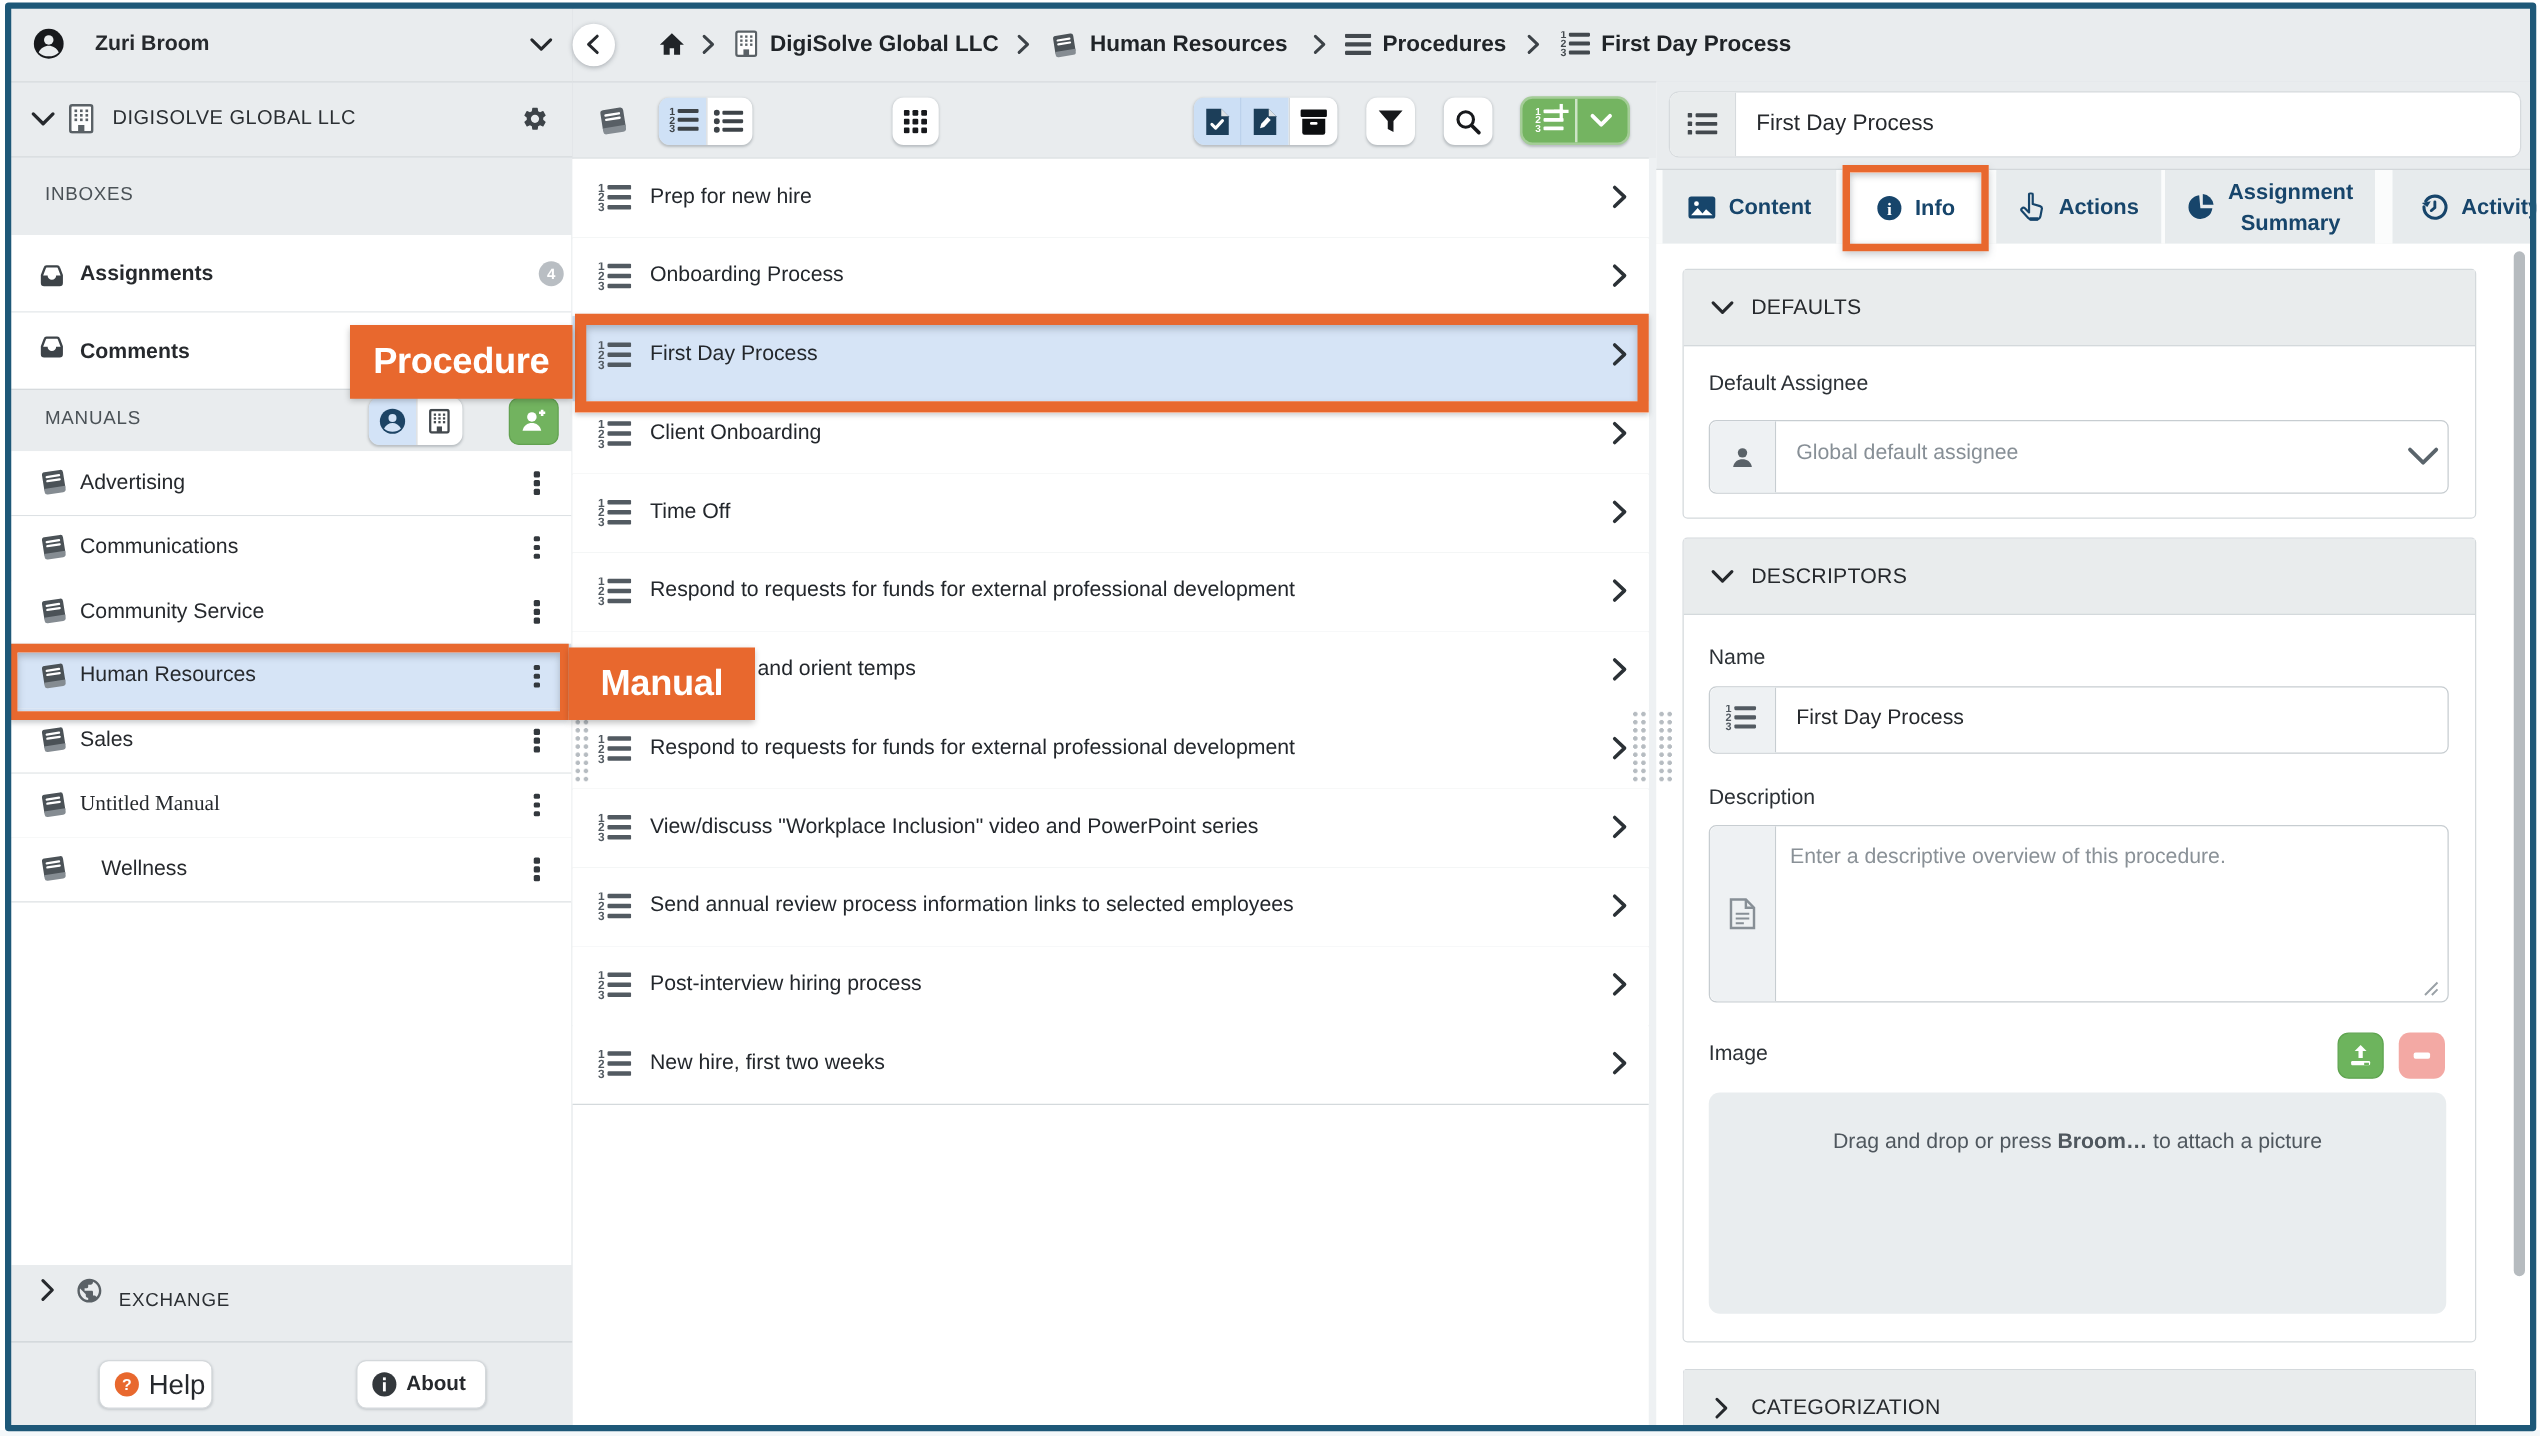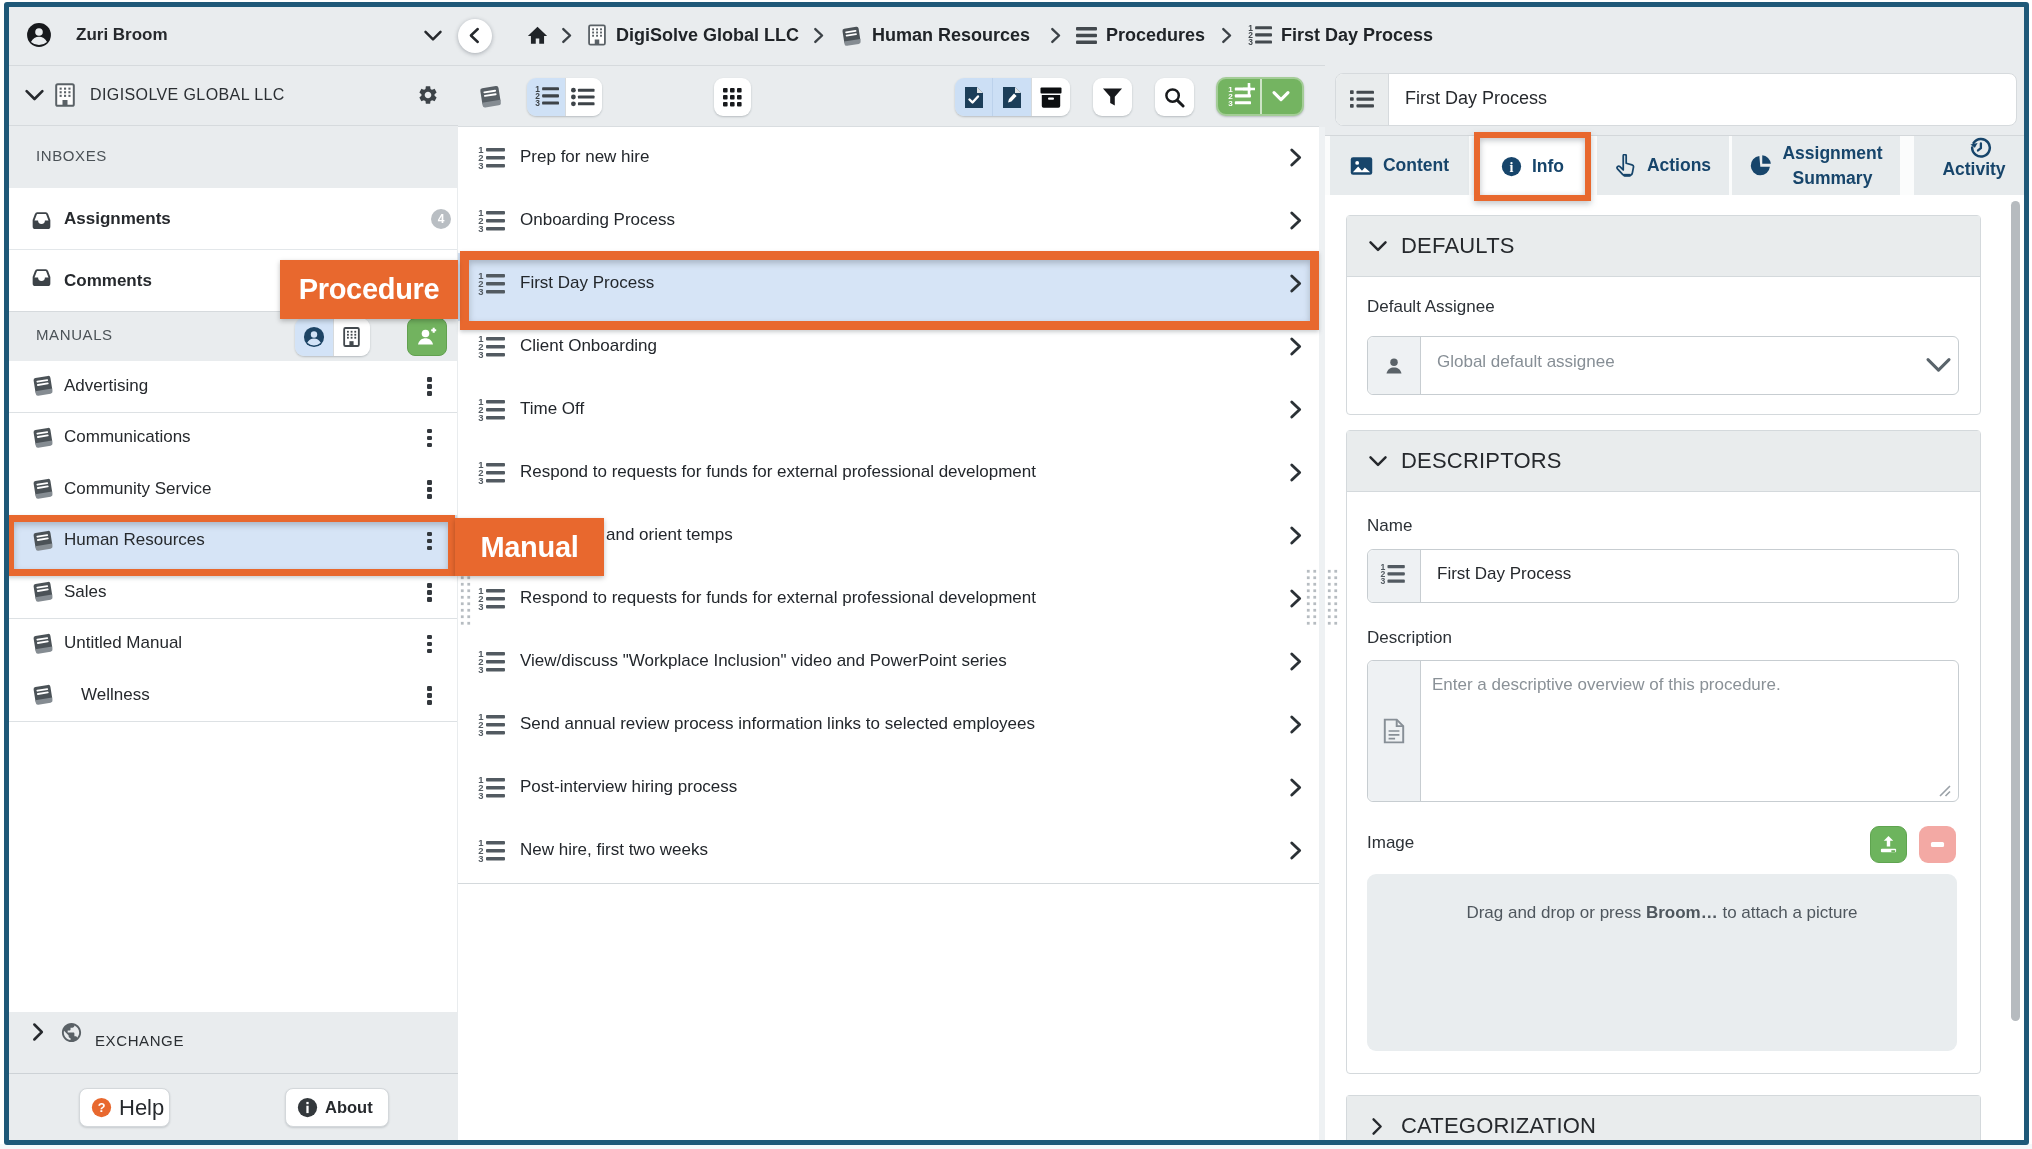--- a/index.html
+++ b/index.html
@@ -23,21 +23,21 @@
   .dots3 i{display:block;width:4.5px;height:4.5px;border-radius:1.2px;background:#33383d;margin:0 0 2.5px 0;}
   
   .lrow{position:absolute;left:458px;width:861px;height:63px;background:#fff;border-bottom:1px solid #d4d9dc;}
   .lrow .t{position:absolute;left:62px;top:20px;font-size:17px;color:#23272c;}
   .btn{position:absolute;background:#fff;border-radius:9px;box-shadow:0 1px 2px rgba(40,50,60,.25);}
   .chip{position:absolute;border-radius:9px;box-shadow:0 1px 2px rgba(40,50,60,.25);overflow:hidden;display:flex;}
   .chip>div{display:flex;align-items:center;justify-content:center;}
   
   .card{position:absolute;left:1346px;width:633px;border:1px solid #d4d9dc;border-radius:4px;background:#fff;}
   .chead{height:60px;background:#e9eced;display:flex;align-items:center;border-bottom:1px solid #d4d9dc;}
-  .chead span{font-size:22px;color:#26292d;letter-spacing:.2px;margin-left:13px;}
+  .chead span{font-size:17px;color:#26292d;letter-spacing:.2px;margin-left:13px;}
   .flabel{position:absolute;left:1367px;font-size:17px;color:#2c3136;}
   .inp{position:absolute;left:1367px;width:590px;background:#fff;border:1px solid #c7cdd1;border-radius:6px;display:flex;}
   .inp .pre{width:52px;background:#eef1f3;border-right:1px solid #c7cdd1;border-radius:6px 0 0 6px;
             display:flex;align-items:center;justify-content:center;flex:none;}
   .tab{position:absolute;top:136px;height:59px;background:#e7ebed;display:flex;align-items:center;justify-content:center;}
   .tab .lab{font-size:17.5px;font-weight:bold;color:#17456b;margin-left:10px;}
   .orange-border{position:absolute;border:7px solid #e8682e;z-index:20;pointer-events:none;
           box-shadow:inset 0 3px 6px rgba(80,90,100,.35), 0 2px 4px rgba(80,90,100,.3);}
   .olabel{position:absolute;background:#e8682e;z-index:21;color:#fff;font-weight:bold;font-size:29px;letter-spacing:-.3px;
           display:flex;align-items:center;justify-content:center;box-shadow:0 2px 5px rgba(0,0,0,.25);}
@@ -219,21 +219,21 @@
             <i></i>
           </div>
       <svg class="ic" style="left:31px;top:631.5px" width="24" height="24" viewBox="0 0 24 24">
             <g transform="rotate(-9 12 12)">
               <rect x="3.6" y="2.8" width="17" height="15.8" rx="2.2" fill="#4b5257"></rect>
               <rect x="6.2" y="6" width="11.8" height="1.8" rx=".9" fill="#fff"></rect>
               <rect x="6.2" y="9.3" width="11.8" height="1.8" rx=".9" fill="#fff"></rect>
               <path d="M3.6 16 h17 v2.5 a2.3 2.3 0 0 1-2.3 2.3 H5.9 A2.3 2.3 0 0 1 3.6 18.5 z" fill="#858c92"></path>
             </g>
           </svg>
-      <div class="txt" style="left:64px;top:633.0px;font-size:17px;">Untitled Manual</div>
+      <div class="txt" style="left:64px;top:633.0px;font-size:17px;font-family:Liberation Serif, serif;">Untitled Manual</div>
       <div class="dots3" style="left:427px;top:634.5px;">
             <i></i>
             <i></i>
             <i></i>
           </div>
       <svg class="ic" style="left:31px;top:683.0px" width="24" height="24" viewBox="0 0 24 24">
             <g transform="rotate(-9 12 12)">
               <rect x="3.6" y="2.8" width="17" height="15.8" rx="2.2" fill="#4b5257"></rect>
               <rect x="6.2" y="6" width="11.8" height="1.8" rx=".9" fill="#fff"></rect>
               <rect x="6.2" y="9.3" width="11.8" height="1.8" rx=".9" fill="#fff"></rect>
@@ -669,21 +669,21 @@
         </svg>
         <span class="lab">Actions</span>
       </div>
     <div class="tab" style="left:1732px;width:168px;flex-direction:row;">
         <svg width="23" height="23" viewBox="0 0 24 24">
           <path d="M10.8 2.2A10 10 0 1 0 21.8 13.2 H11.8 z" fill="#17456b"></path>
           <path d="M13.8 1.2 a10 10 0 0 1 9 9 h-9 z" fill="#17456b"></path>
         </svg>
         <div class="lab" style="text-align:center;line-height:25px;">Assignment<br>Summary</div>
       </div>
-    <div class="tab" style="left:1914px;width:110px;justify-content:flex-start;flex-direction:column;">
+    <div class="tab" style="left:1914px;width:110px;justify-content:flex-start;">
         <svg style="margin-left:22px;flex:none" width="23" height="23" viewBox="0 0 24 24">
           <path d="M4.8 7.2A9.2 9.2 0 1 1 3.3 12" fill="none" stroke="#17456b" stroke-width="2.6" stroke-linecap="round"></path>
           <path d="M1.5 8.8l4.6 3.4 2.9-4.9z" fill="#17456b"></path>
           <path d="M12.4 7.8v4.9l-3 2.4" fill="none" stroke="#17456b" stroke-width="2.4" stroke-linecap="round" stroke-linejoin="round"></path>
         </svg>
         <span class="lab">Activity</span>
       </div>
     <div class="abs" style="left:1474px;top:132px;width:117px;height:69px;background:#fff;border:6px solid #e8682e;box-sizing:border-box;z-index:22;display:flex;align-items:center;justify-content:center;box-shadow:inset 0 2px 6px rgba(90,100,110,.4), 0 3px 6px rgba(90,100,110,.35);">
         <svg width="21" height="21" viewBox="0 0 24 24">
           <circle cx="12" cy="12" r="11" fill="#17456b"></circle>

